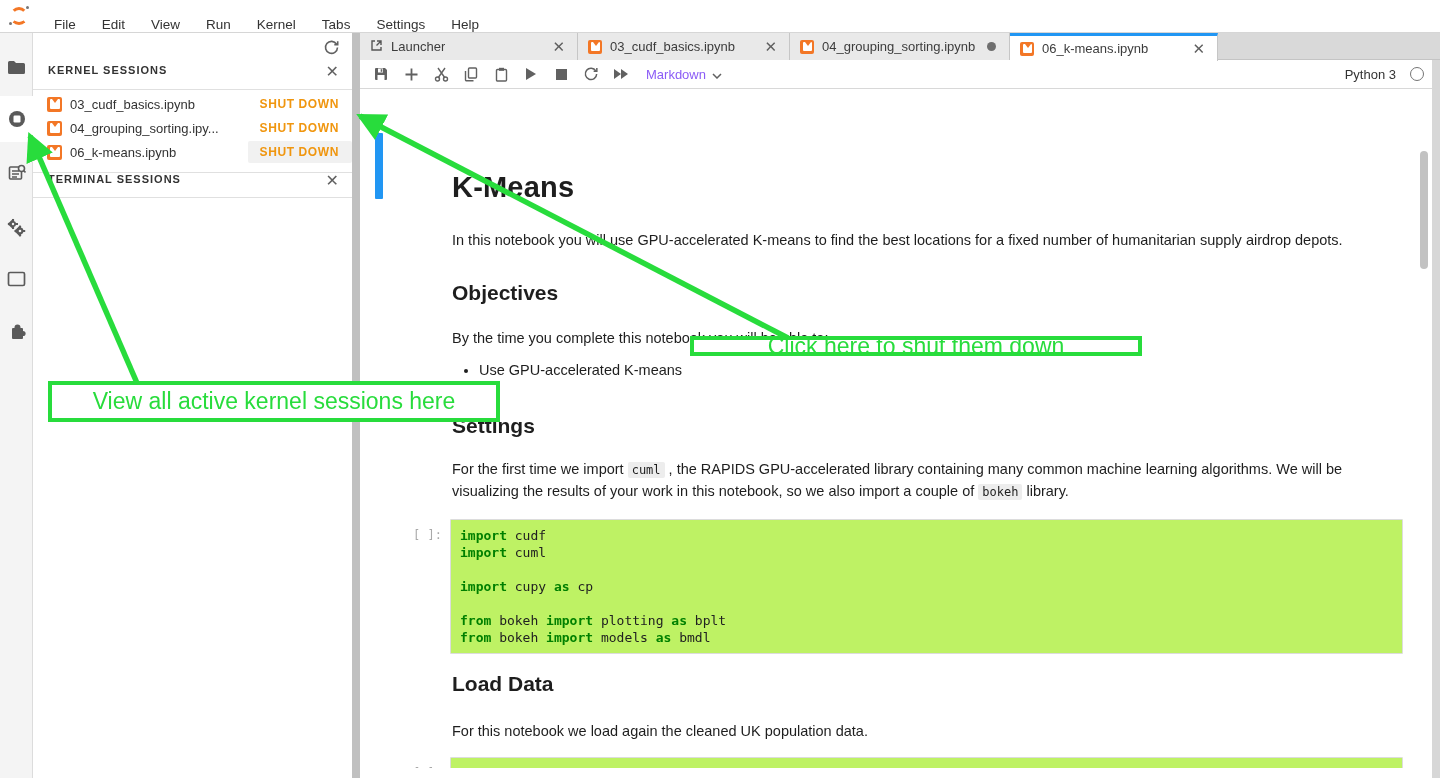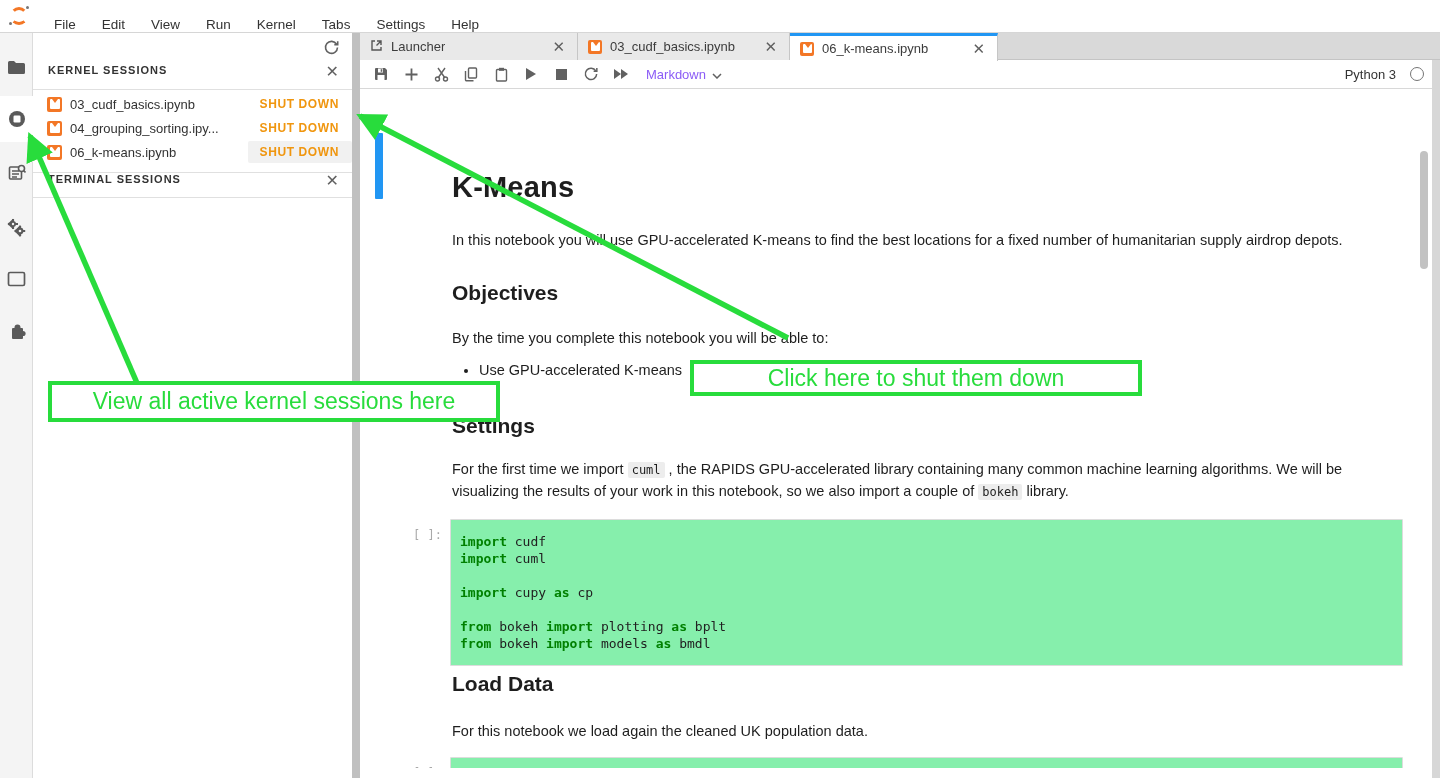--- a/index.html
+++ b/index.html
@@ -79,37 +79,37 @@
   h2.md { font-size:21px; font-weight:600; }
   p.md { font-size:14.5px; line-height:21px; width:905px; }
   ul.md { font-size:14.5px; padding-left:27px; }
   ul.md li { line-height:20px; }
   .code-chip { font-family:"DejaVu Sans Mono", monospace; font-size:12px; background:#ededed;
     padding:1px 4px; border-radius:2px; color:#1e1e1e; }
 
   .code-cell { position:absolute; left:48px; right:37px; display:flex; }
   .prompt { width:34px; margin-right:8px; text-align:right; font-family:"DejaVu Sans Mono", monospace;
     font-size:12px; color:#a9a9a9; padding-top:9px; flex:none; }
-  .editor { flex:1; background:#86efac; border:1px solid #dcdcdc; border-radius:1px; padding:13px 9px;
+  .editor { flex:1; background:#bef264; border:1px solid #dcdcdc; border-radius:1px; padding:7px 9px;
     font-family:"DejaVu Sans Mono", monospace; font-size:13px; line-height:17px; white-space:pre; }
   .tok-k { color:#008000; font-weight:bold; }
   .tok-t { color:#212121; }
   .tok-s { color:#d42121; }
   .tok-o { color:#1d49c9; font-weight:bold; }
 
   
   #vscroll-thumb { position:absolute; left:1060px; top:62px; width:8px; height:118px;
     background:#c2c2c2; border-radius:4px; }
 
   
   .anno-box { position:absolute; border:4px solid var(--green,#28dc3c); background:#fff;
     display:flex; align-items:center; justify-content:center; z-index:40; }
   .anno-text { color:var(--green,#28dc3c); font-size:23px; white-space:nowrap; }
   #anno-box-1 { left:48px; top:381px; width:452px; height:41px; }
-  #anno-box-2 { left:690px; top:336px; width:452px; height:36px;margin-top:24px; }
+  #anno-box-2 { left:690px; top:336px; width:452px; height:20px; }
   #arrow-layer { position:absolute; left:0; top:0; width:1440px; height:778px; z-index:39; pointer-events:none; }
 </style>
 </head>
 <body>
 
 <div id="menubar" class="abs">
   <span id="logo">
     <span class="arc"></span>
       <span class="dot d1"></span>
       <span class="dot d2"></span>
@@ -226,20 +226,25 @@
           </svg>
       </span>
       <span class="tab-label">Launcher</span>
       <span class="tab-close" style="margin-left:auto">✕</span>
     </div>
     <div class="tab" style="width:212px">
       <span class="nb-icon" style="width:14px;height:14px"></span>
       <span class="tab-label">03_cudf_basics.ipynb</span>
       <span class="tab-close" style="margin-left:auto">✕</span>
     </div>
+    <div class="tab" style="width:220px">
+      <span class="nb-icon" style="width:14px;height:14px"></span>
+      <span class="tab-label">04_grouping_sorting.ipynb</span>
+      <span class="dirty-dot" style="margin-left:auto"></span>
+    </div>
     <div class="tab active" style="width:208px">
       <span class="nb-icon" style="width:14px;height:14px"></span>
       <span class="tab-label">06_k-means.ipynb</span>
       <span class="tab-close" style="margin-left:auto">✕</span>
     </div>
   </div>
 
   <div id="toolbar">
     <span class="tb-btn">
       <svg width="14" height="14" viewBox="0 0 14 14">

